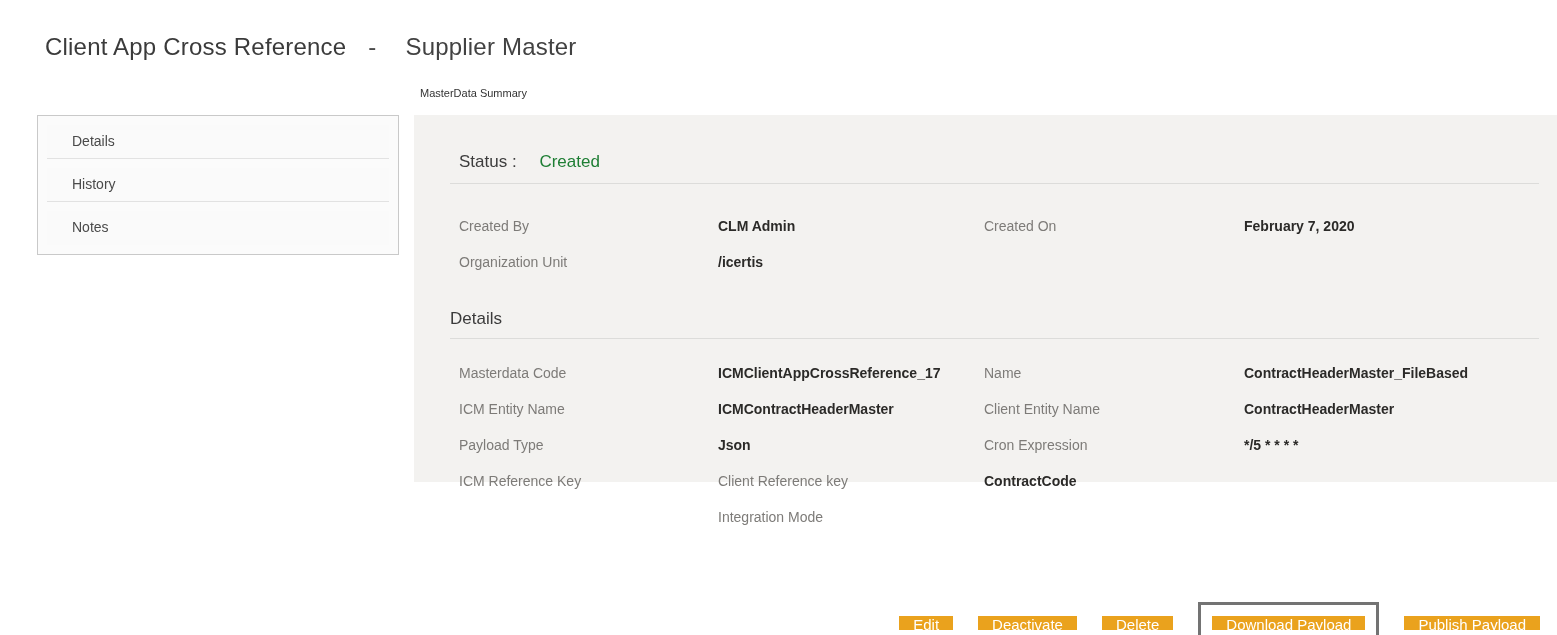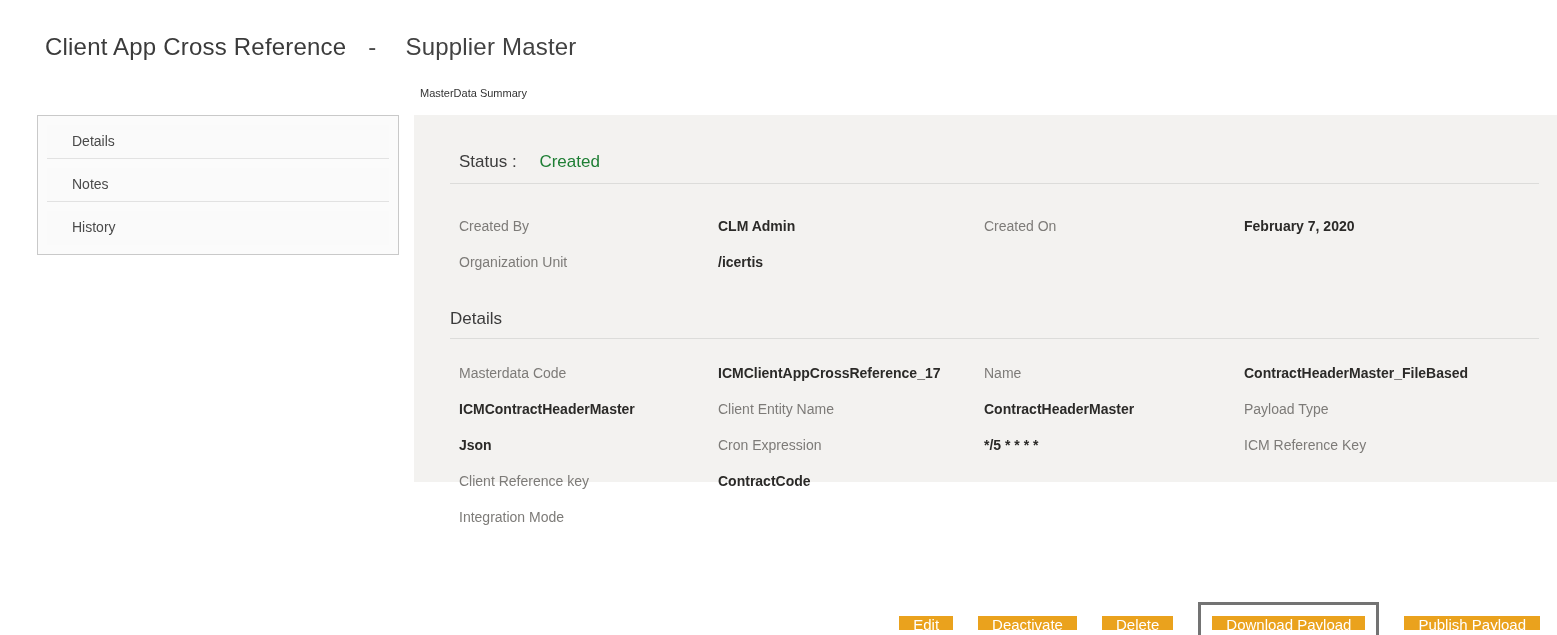--- a/index.html
+++ b/index.html
@@ -107,24 +107,24 @@
 <div class="page-title">
   <span>Client App Cross Reference</span><span class="sep">-</span>
   <span class="sub">Supplier Master</span>
 </div>
 
 <div class="sidebar">
   <div class="sidebar-item">
     <span>Details</span>
   </div>
   <div class="sidebar-item">
-    <span>Notes</span>
+    <span>History</span>
   </div>
   <div class="sidebar-item">
-    <span>History</span>
+    <span>Notes</span>
   </div>
 </div>
 
 <div class="main-heading">MasterData Summary</div>
 
 <div class="panel">
   <div class="panel-inner">
 
     <div class="status-row">
       <span>Status :</span>
@@ -146,20 +146,21 @@
 
     <div class="section-heading">Details</div>
     <hr class="section-divider">
 
     <div class="fields-grid details-grid">
       <div class="f-label">Masterdata Code</div>
       <div class="f-value">ICMClientAppCrossReference_17</div>
       <div class="f-label">Name</div>
       <div class="f-value">ContractHeaderMaster_FileBased</div>
 
+      <div class="f-label">ICM Entity Name</div>
       <div class="f-value">ICMContractHeaderMaster</div>
       <div class="f-label">Client Entity Name</div>
       <div class="f-value">ContractHeaderMaster</div>
 
       <div class="f-label">Payload Type</div>
       <div class="f-value">Json</div>
       <div class="f-label">Cron Expression</div>
       <div class="f-value">*/5 * * * *</div>
 
       <div class="f-label">ICM Reference Key</div>

